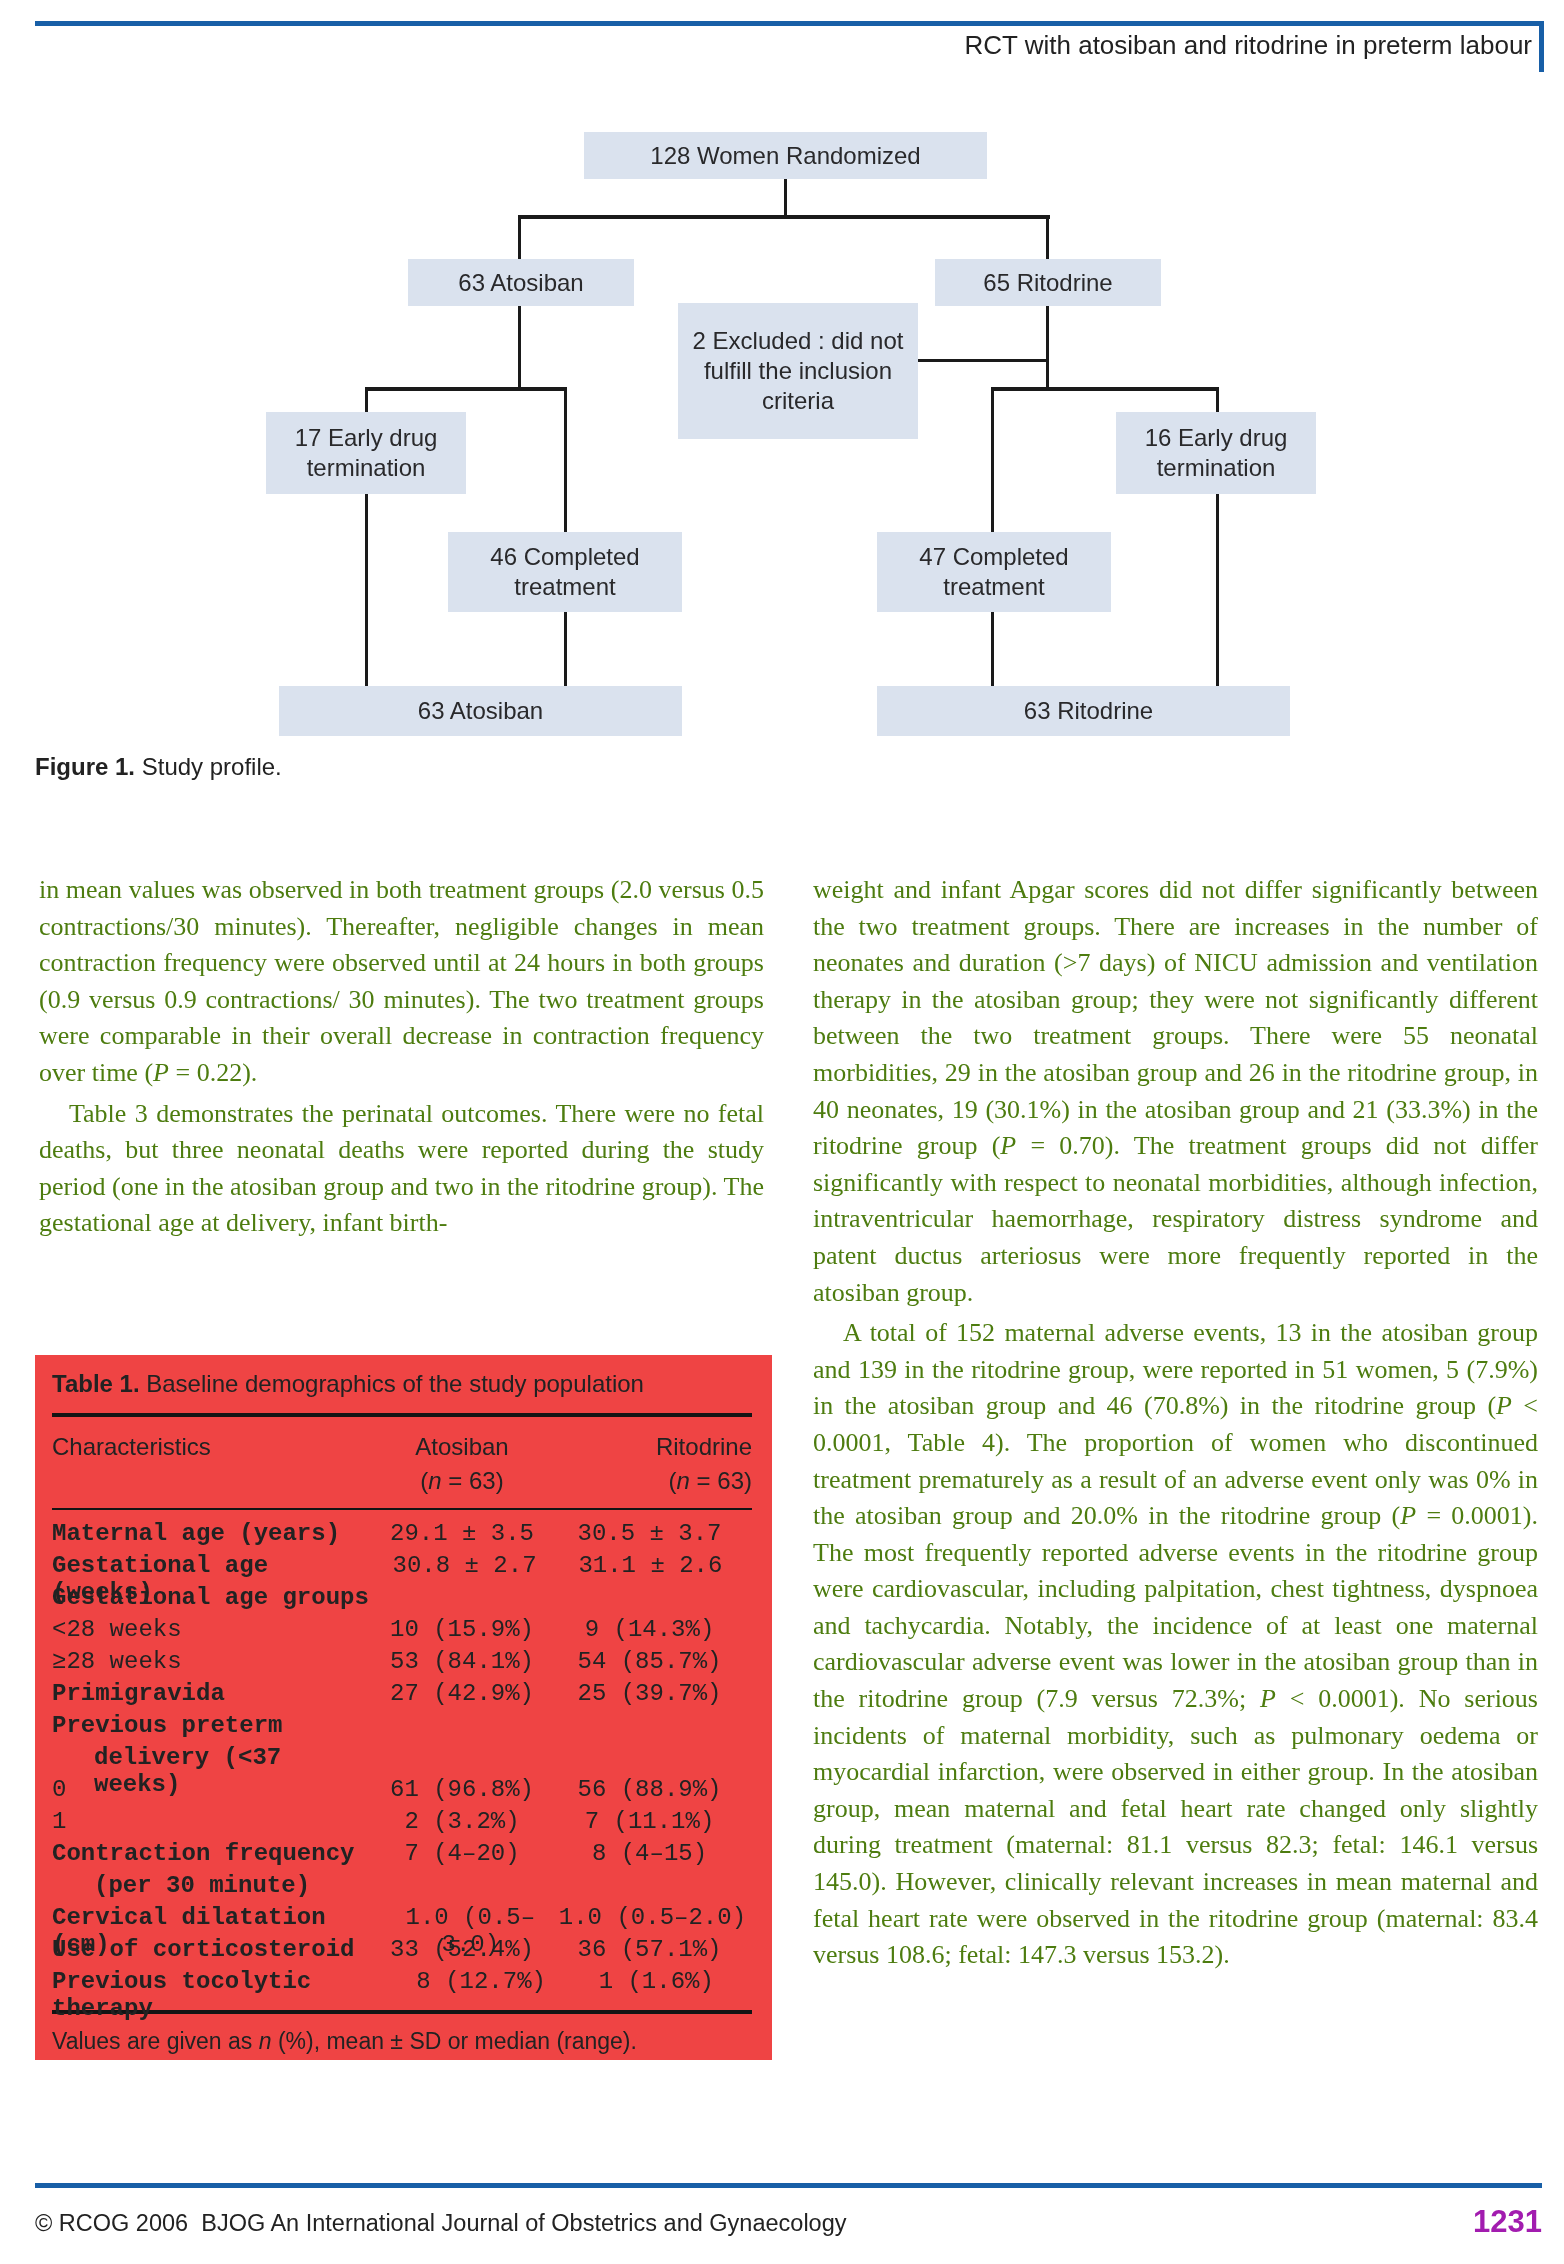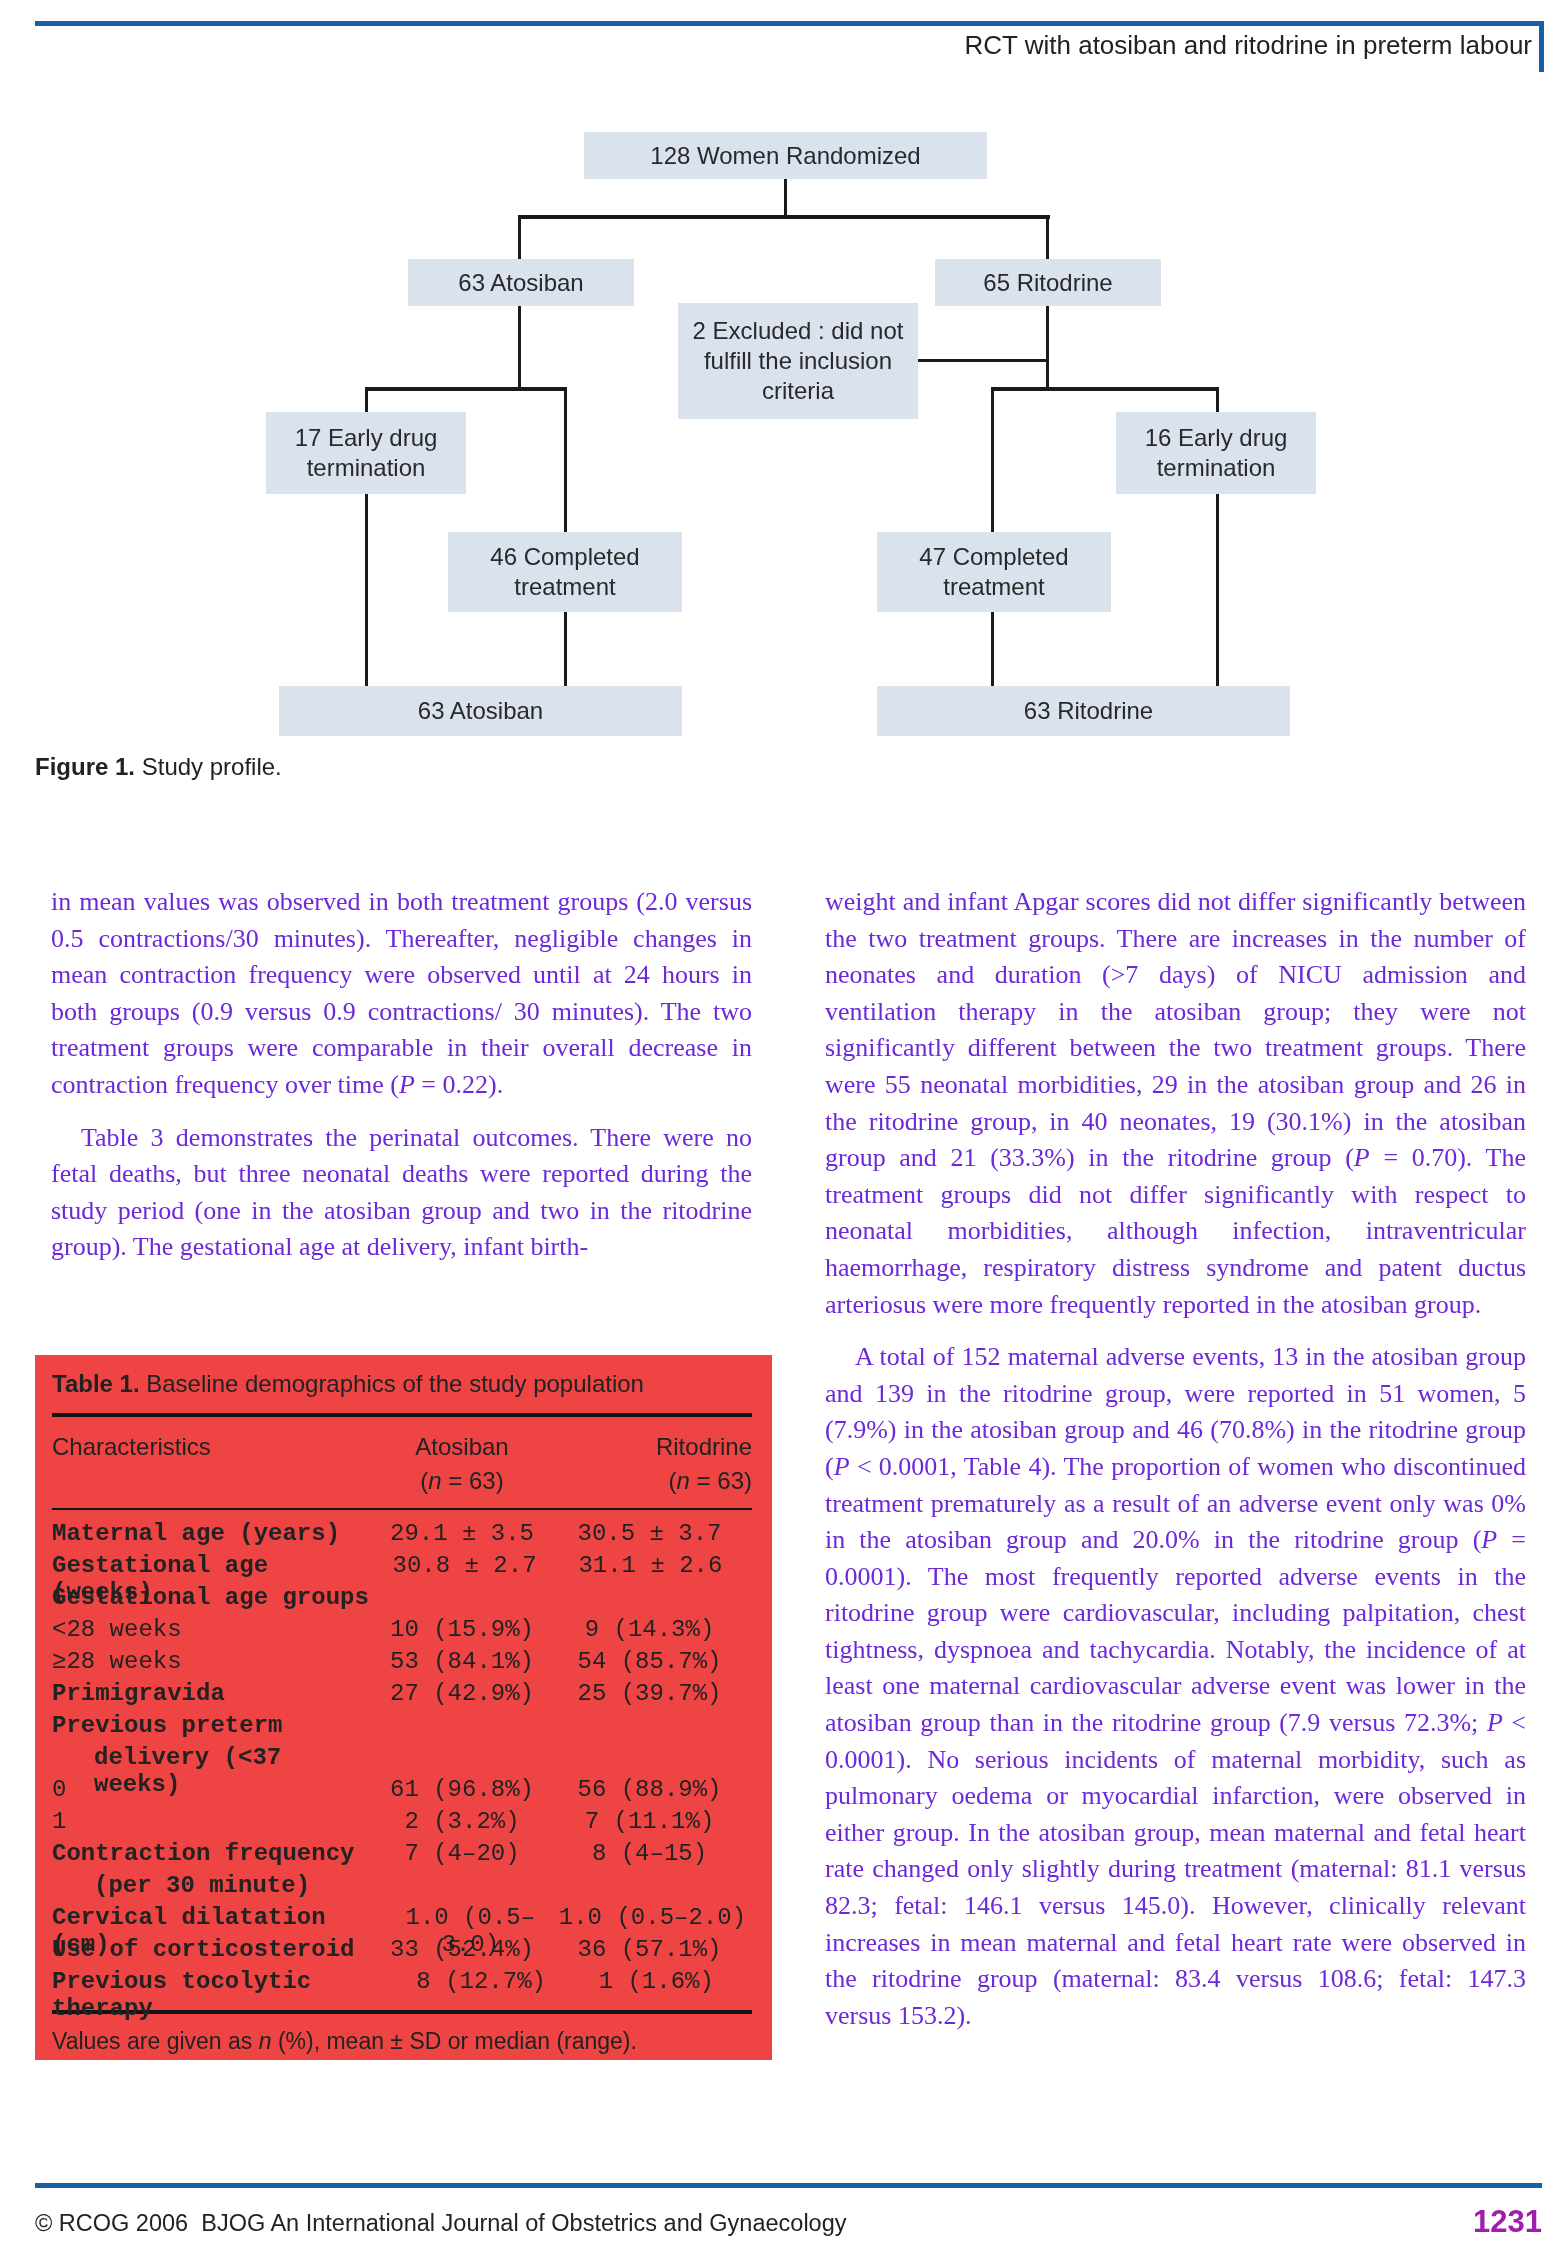--- a/index.html
+++ b/index.html
@@ -19,22 +19,22 @@
     position:absolute; background:#dae2ee; display:flex; align-items:center;
     justify-content:center; text-align:center; font-size:24px; line-height:30px;
     color:#29292b;
   }
   .fline { position:absolute; background:#1a1a1a; }
   .fig-caption { position:absolute; left:35px; top:753px; font-size:24px; color:#222; }
   .fig-caption .b { font-weight:bold; }
   
   .col { position:absolute; width:733px; }
   .col p {
-    margin:16px; text-align:justify; font-family:"Liberation Serif", serif;
-    font-size:26px; line-height:36.6px; color:#6d28d9;
+    margin:4px; text-align:justify; font-family:"Liberation Serif", serif;
+    font-size:26px; line-height:36.6px; color:#4d7c0f;
   }
   .col p.ind { text-indent:30px; }
   
   .tbl {
     position:absolute; left:35px; top:1355px; width:737px; height:705px;
     background:#ef4444; box-sizing:border-box; padding:14px 20px 0 17px;
     font-size:24px; color:#222;
   }
   .tbl-title { height:44px; line-height:30px; }
   .tbl-title .b { font-weight:bold; }
@@ -83,21 +83,21 @@
     <div class="fline" style="left:991px; top:387px; width:228px; height:4px;"></div>
     <div class="fline" style="left:1216px; top:389px; width:3px; height:25px;"></div>
     <div class="fline" style="left:991px; top:389px; width:3px; height:143px;"></div>
     <div class="fline" style="left:1216px; top:494px; width:3px; height:192px;"></div>
     <div class="fline" style="left:991px; top:612px; width:3px; height:74px;"></div>
     <div class="fline" style="left:915px; top:359px; width:133px; height:3px;"></div>
 
     <div class="fbox" style="left:584px; top:132px; width:403px; height:47px;">128 Women Randomized</div>
     <div class="fbox" style="left:408px; top:259px; width:226px; height:47px;">63 Atosiban</div>
     <div class="fbox" style="left:935px; top:259px; width:226px; height:47px;">65 Ritodrine</div>
-    <div class="fbox" style="left:678px; top:303px; width:240px; height:116px; padding:0 4px; box-sizing:border-box;">2 Excluded : did not fulfill the inclusion criteria</div>
+    <div class="fbox" style="left:678px; top:303px; width:240px; height:136px; padding:0 4px; box-sizing:border-box;">2 Excluded : did not fulfill the inclusion criteria</div>
     <div class="fbox" style="left:266px; top:412px; width:200px; height:82px;">17 Early drug termination</div>
     <div class="fbox" style="left:1116px; top:412px; width:200px; height:82px;">16 Early drug termination</div>
     <div class="fbox" style="left:448px; top:532px; width:234px; height:80px;">46 Completed treatment</div>
     <div class="fbox" style="left:877px; top:532px; width:234px; height:80px;">47 Completed treatment</div>
     <div class="fbox" style="left:279px; top:686px; width:403px; height:50px;">63 Atosiban</div>
     <div class="fbox" style="left:877px; top:686px; width:403px; height:50px;padding-left:10px;">63 Ritodrine</div>
   </div>
 
   <div class="fig-caption">
     <span class="b">Figure 1.</span>

